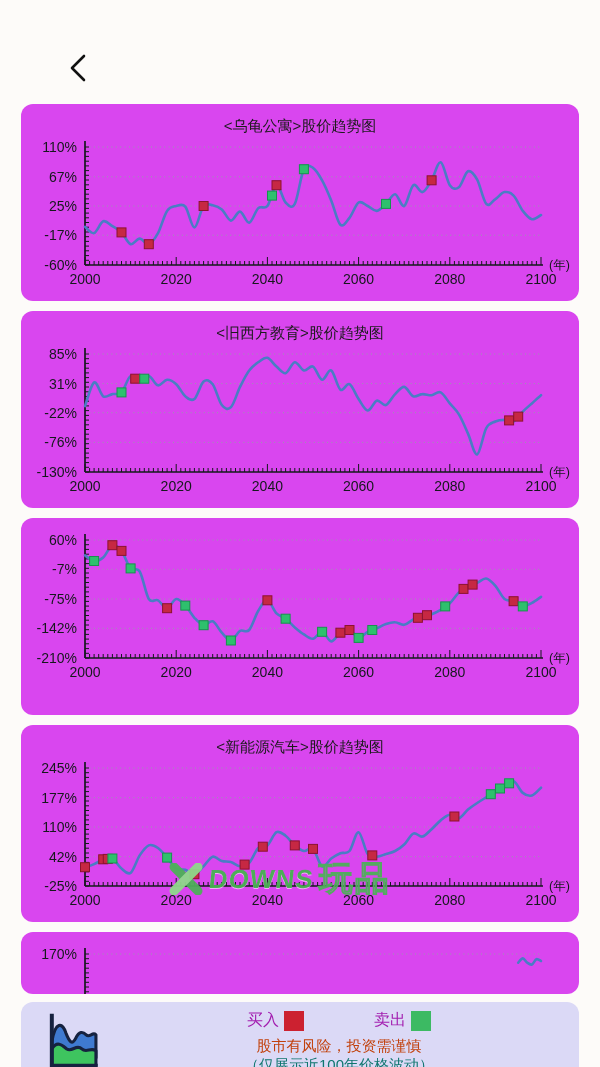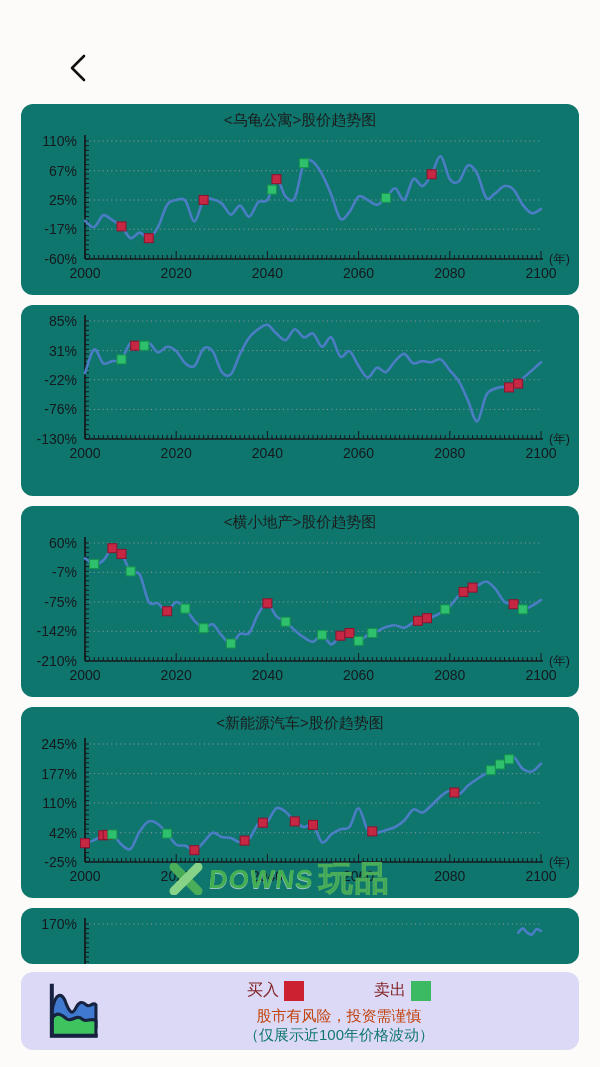--- a/index.html
+++ b/index.html
@@ -10,22 +10,22 @@
   .header{position:relative;padding-top:50px;margin-bottom:14px;height:40px;}
   .back-btn{
     position:absolute;left:62px;top:50px;width:32px;height:36px;background:none;border:none;
     padding:0;cursor:pointer;display:flex;align-items:center;justify-content:center;
   }
   .page-title{
     text-align:center;font-size:21px;font-weight:700;color:#121212;line-height:36px;
     letter-spacing:1px;
   }
   .card{
-    margin:0 21px 10px 21px;background:#0f766e;border-radius:12px;
-    padding-top:6px;height:185px;
+    margin:0 21px 10px 21px;background:#d946ef;border-radius:12px;
+    padding-top:12px;height:185px;
   }
   .card.clipped{height:50px;overflow:hidden;margin-bottom:8px;}
   .card-title{
     text-align:center;font-size:15px;color:#1b1b1b;line-height:19px;margin-bottom:2px;
   }
   svg.chart{display:block;}
   svg.chart text{font-family:"Liberation Sans", sans-serif;}
   .grid{stroke:#969dab;stroke-width:1;stroke-dasharray:1 3.4;fill:none;}
   .axis{stroke:#15181c;stroke-width:1.7;fill:none;}
   .tick{stroke:#15181c;stroke-width:1;}
@@ -34,21 +34,21 @@
   .seriesline{fill:none;stroke:#4a7dc4;stroke-width:2.6;stroke-linecap:round;stroke-linejoin:round;}
   .buy-mark{fill:#c62843;stroke:#8c132e;stroke-width:1;}
   .sell-mark{fill:#2ec06d;stroke:#17934e;stroke-width:1;}
   .legend-card{
     margin:0 21px;height:78px;background:#dbd9f6;border-radius:12px;
     display:flex;align-items:center;padding:0 12px;box-sizing:border-box;
   }
   .legend-icon{flex:0 0 auto;margin-left:10px;margin-right:8px;display:flex;align-items:center;}
   .legend-body{flex:1;text-align:center;}
   .legend-row{display:flex;justify-content:center;align-items:center;gap:70px;height:24px;}
-  .legend-item{display:flex;align-items:center;font-size:16px;color:#7f1d1d;}
+  .legend-item{display:flex;align-items:center;font-size:16px;color:#a21caf;}
   .swatch{width:20px;height:20px;display:inline-block;margin-left:5px;}
   .buy-swatch{background:#cc2130;}
   .sell-swatch{background:#3cba63;}
   .legend-warning{font-size:15px;color:#c2410c;margin-top:3px;line-height:19px;}
   .legend-note{font-size:15px;color:#0f766e;line-height:19px;}
   .watermark{
     position:absolute;left:168px;top:856px;display:flex;align-items:center;gap:5px;
     z-index:6;opacity:0.95;pointer-events:none;
   }
   .wm-latin{
@@ -228,20 +228,21 @@
         <rect x="178.1" y="64.5" width="9" height="9" class="buy-mark"></rect>
         <rect x="251" y="43.7" width="9" height="9" class="buy-mark"></rect>
         <rect x="406.1" y="38.8" width="9" height="9" class="buy-mark"></rect>
         <rect x="246.5" y="54.1" width="9" height="9" class="sell-mark"></rect>
         <rect x="278.4" y="27.7" width="9" height="9" class="sell-mark"></rect>
         <rect x="360.5" y="62.4" width="9" height="9" class="sell-mark"></rect>
       </svg>
   </section>
 
   <section class="card">
+    <div class="card-title">&lt;旧西方教育&gt;股价趋势图</div>
     <svg class="chart" width="556" height="160" viewBox="0 0 556 160">
         <line x1="64" y1="10" x2="520" y2="10" class="grid"></line>
         <text x="56" y="15" class="ylab" text-anchor="end">85%</text>
         <line x1="64" y1="39.6" x2="520" y2="39.6" class="grid"></line>
         <text x="56" y="44.6" class="ylab" text-anchor="end">31%</text>
         <line x1="64" y1="68.7" x2="520" y2="68.7" class="grid"></line>
         <text x="56" y="73.7" class="ylab" text-anchor="end">-22%</text>
         <line x1="64" y1="98.4" x2="520" y2="98.4" class="grid"></line>
         <text x="56" y="103.4" class="ylab" text-anchor="end">-76%</text>
         <line x1="64" y1="128" x2="520" y2="128" class="grid"></line>
@@ -385,21 +386,20 @@
         <path d="M64 62.1C65.5 58.2 70.1 40.2 73.1 38.5C76.2 36.9 79.2 50.3 82.2 52.3C85.3 54.2 88.3 50.7 91.4 50.1C94.4 49.4 97.4 51.4 100.5 48.4C103.5 45.4 106.6 33.8 109.6 32C112.6 30.1 115.7 37.4 118.7 37.4C121.8 37.4 124.8 31.3 127.8 32C130.9 32.6 133.9 40.6 137 41.3C140 41.9 143 36 146.1 35.8C149.1 35.6 152.2 37.4 155.2 40.2C158.2 42.9 161.3 49.8 164.3 52.3C167.4 54.7 170.4 57.5 173.4 55C176.5 52.5 179.5 39.9 182.6 37.4C185.6 35 188.6 36.3 191.7 40.2C194.7 44.1 197.8 57.2 200.8 61C203.8 64.9 206.9 66.3 209.9 63.2C213 60.2 216 49.1 219 42.9C222.1 36.8 225.1 30.6 228.2 26.5C231.2 22.3 234.2 20.3 237.3 18.2C240.3 16.1 243.4 13.1 246.4 13.8C249.4 14.6 252.5 20.1 255.5 22.6C258.6 25.2 261.6 29.9 264.6 29.2C267.7 28.5 270.7 18.7 273.8 18.2C276.8 17.8 279.8 25.7 282.9 26.5C285.9 27.2 289 21.1 292 22.6C295 24.2 298.1 35.2 301.1 35.8C304.2 36.4 307.2 24.8 310.2 26.5C313.3 28.1 316.3 43.4 319.4 45.7C322.4 48 325.4 38.6 328.5 40.2C331.5 41.7 334.6 50.6 337.6 55C340.6 59.4 343.7 66.3 346.7 66.5C349.8 66.8 352.8 57.6 355.8 56.7C358.9 55.7 361.9 62.1 365 61C368 59.9 371 53.1 374.1 50.1C377.1 47 380.2 42.6 383.2 42.9C386.2 43.3 389.3 51.1 392.3 52.3C395.4 53.4 398.4 50.2 401.4 50.1C404.5 49.9 407.5 51.4 410.6 51.2C413.6 50.9 416.6 47 419.7 48.4C422.7 49.8 425.8 55.7 428.8 59.4C431.8 63.1 434.9 65.3 437.9 70.4C441 75.4 444 82.9 447 89.6C450.1 96.3 453.1 111.4 456.2 110.4C459.2 109.5 462.2 89.6 465.3 84.1C468.3 78.6 471.4 78.9 474.4 77.5C477.4 76.1 480.5 75.9 483.5 75.9C486.6 75.9 489.6 78.9 492.6 77.5C495.7 76.1 498.7 70.6 501.8 67.6C504.8 64.6 507.8 62.1 510.9 59.4C513.9 56.7 518.5 52.5 520 51.2" class="seriesline"></path>
         <rect x="109.7" y="30.2" width="9" height="9" class="buy-mark"></rect>
         <rect x="483.6" y="71.9" width="9" height="9" class="buy-mark"></rect>
         <rect x="492.7" y="68.1" width="9" height="9" class="buy-mark"></rect>
         <rect x="96" y="43.9" width="9" height="9" class="sell-mark"></rect>
         <rect x="118.8" y="30.2" width="9" height="9" class="sell-mark"></rect>
       </svg>
   </section>
 
   <section class="card">
-    <div class="card-title">&lt;横小地产&gt;股价趋势图</div>
     <svg class="chart" width="556" height="160" viewBox="0 0 556 160">
         <line x1="64" y1="10" x2="520" y2="10" class="grid"></line>
         <text x="56" y="15" class="ylab" text-anchor="end">60%</text>
         <line x1="64" y1="39.3" x2="520" y2="39.3" class="grid"></line>
         <text x="56" y="44.3" class="ylab" text-anchor="end">-7%</text>
         <line x1="64" y1="69" x2="520" y2="69" class="grid"></line>
         <text x="56" y="74" class="ylab" text-anchor="end">-75%</text>
         <line x1="64" y1="98.3" x2="520" y2="98.3" class="grid"></line>
         <text x="56" y="103.3" class="ylab" text-anchor="end">-142%</text>
         <line x1="64" y1="128" x2="520" y2="128" class="grid"></line>

